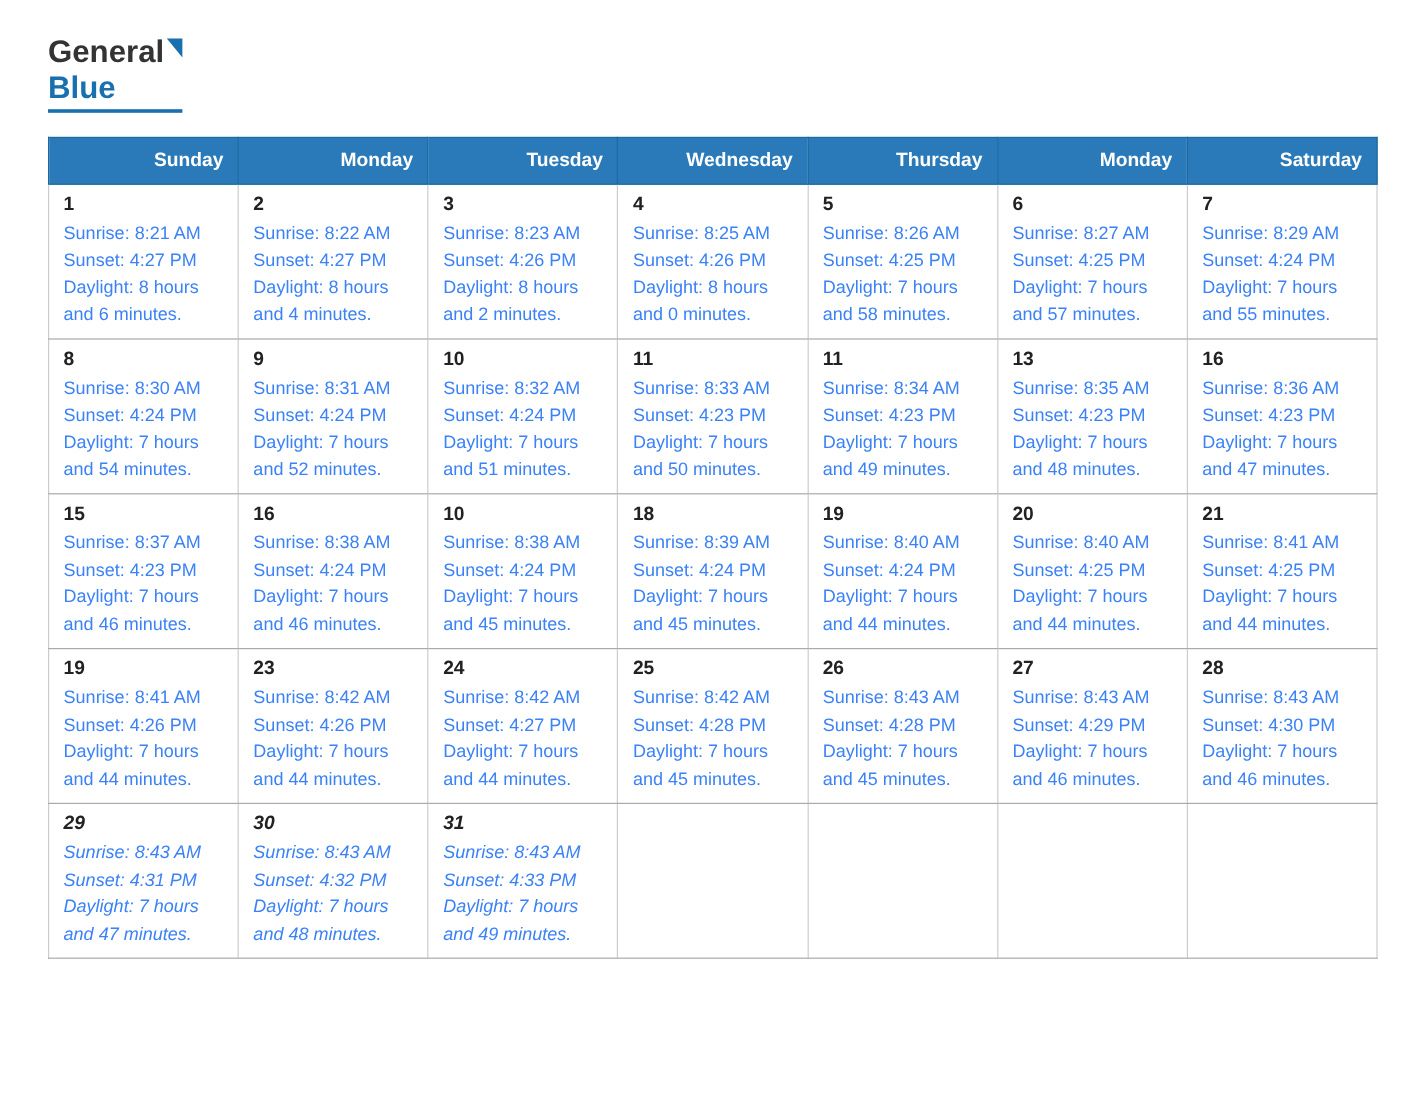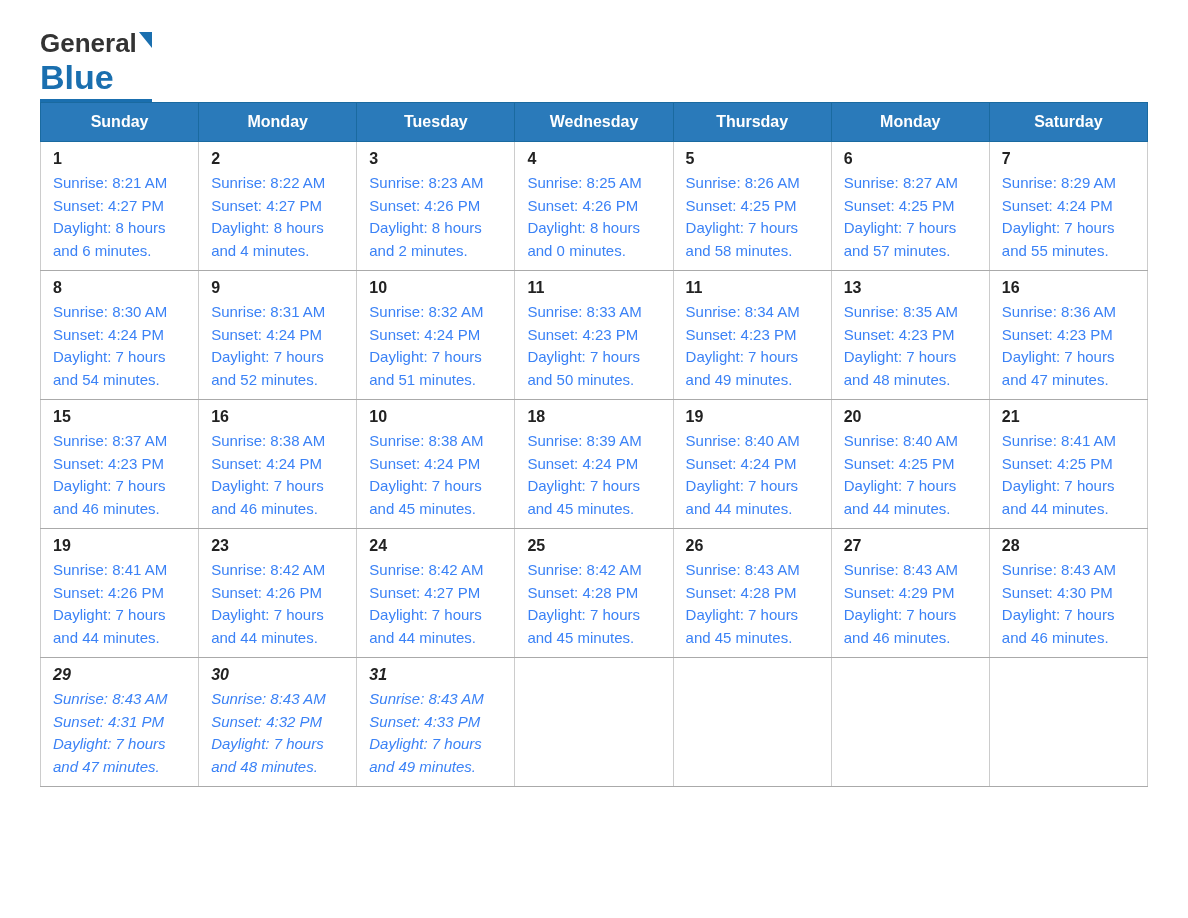--- a/index.html
+++ b/index.html
@@ -7,20 +7,21 @@
       font-family: Arial, sans-serif;
       background: #fff;
       padding: 30px 40px;
       width: 1188px;
       min-height: 918px;
     }
     .header-row {
       display: flex;
       justify-content: space-between;
       align-items: flex-end;
+      margin-bottom: 20px;
     }
     .logo {
       display: flex;
       flex-direction: column;
       align-items: flex-start;
     }
     .logo-text {
       font-size: 26px;
       font-weight: bold;
       color: #333;
@@ -49,21 +50,21 @@
     }
     .calendar {
       width: 100%;
       border-collapse: collapse;
       border: 1px solid #aaa;
     }
     .calendar thead th {
       background: #2a7aba;
       color: #fff;
       padding: 10px 12px;
-      text-align: center;
+      text-align: right;
       font-size: 16px;
       font-weight: bold;
       border: 1px solid #1a6aa0;
     }
     .calendar tbody td {
       vertical-align: top;
       padding: 8px 12px;
       border: 1px solid #ccc;
       width: calc(100% / 7);
       font-size: 13px;
@@ -98,21 +99,21 @@
 <body>
 
 <div class="header-row">
   <div class="logo">
     <div style="display:flex; align-items:center; gap:0;">
       <span class="logo-text">
         General<span style="display:inline-block; width:0; height:0; border-left:13px solid transparent; border-bottom:0px; border-top:16px solid #1a6faf; margin-left:2px; vertical-align:top; margin-top:2px;"></span>
       </span>
     </div>
     <div style="display:flex; align-items:center; margin-top:2px;">
-      <span style="font-size:34px; font-weight:bold; color:#1a6faf; margin-right:2px;">Blue</span>
+      <span style="font-size:26px; font-weight:bold; color:#1a6faf; margin-right:2px;">Blue</span>
     </div>
     <div class="logo-line"></div>
   </div>
   <div class="title-block">
     <h1></h1>
     <h2></h2>
   </div>
 </div>
 
 <table class="calendar">

